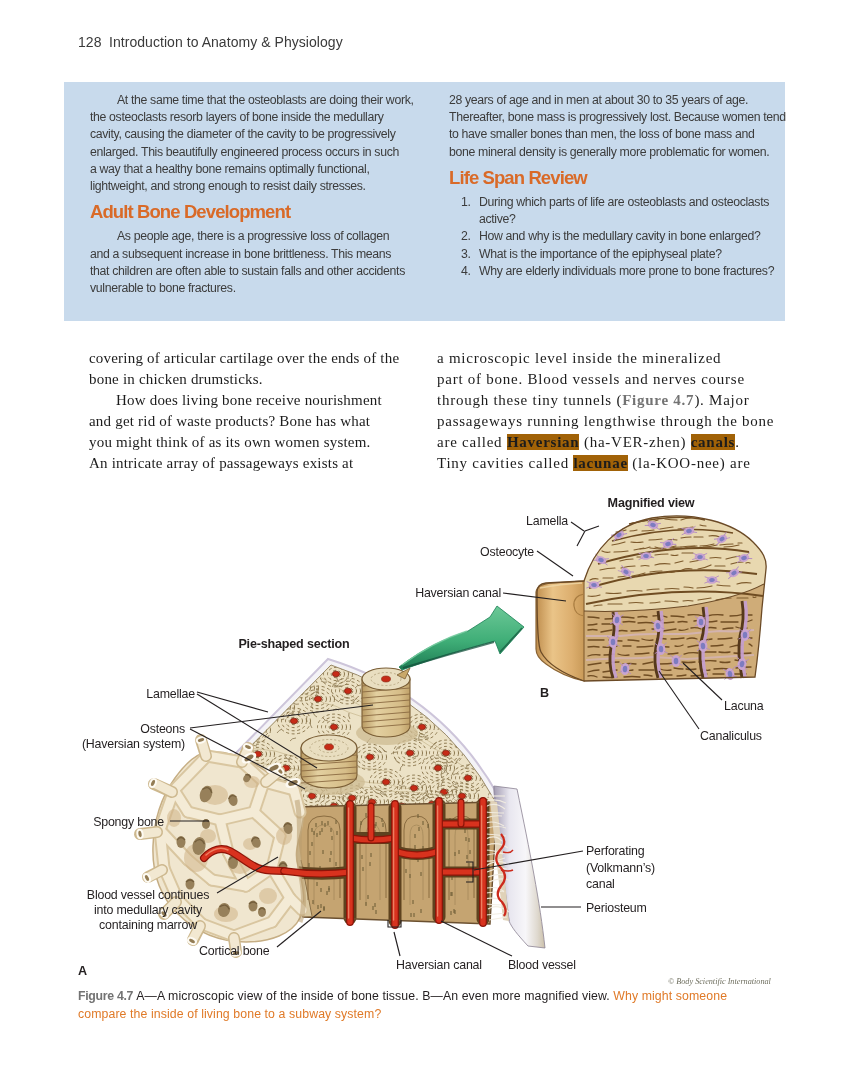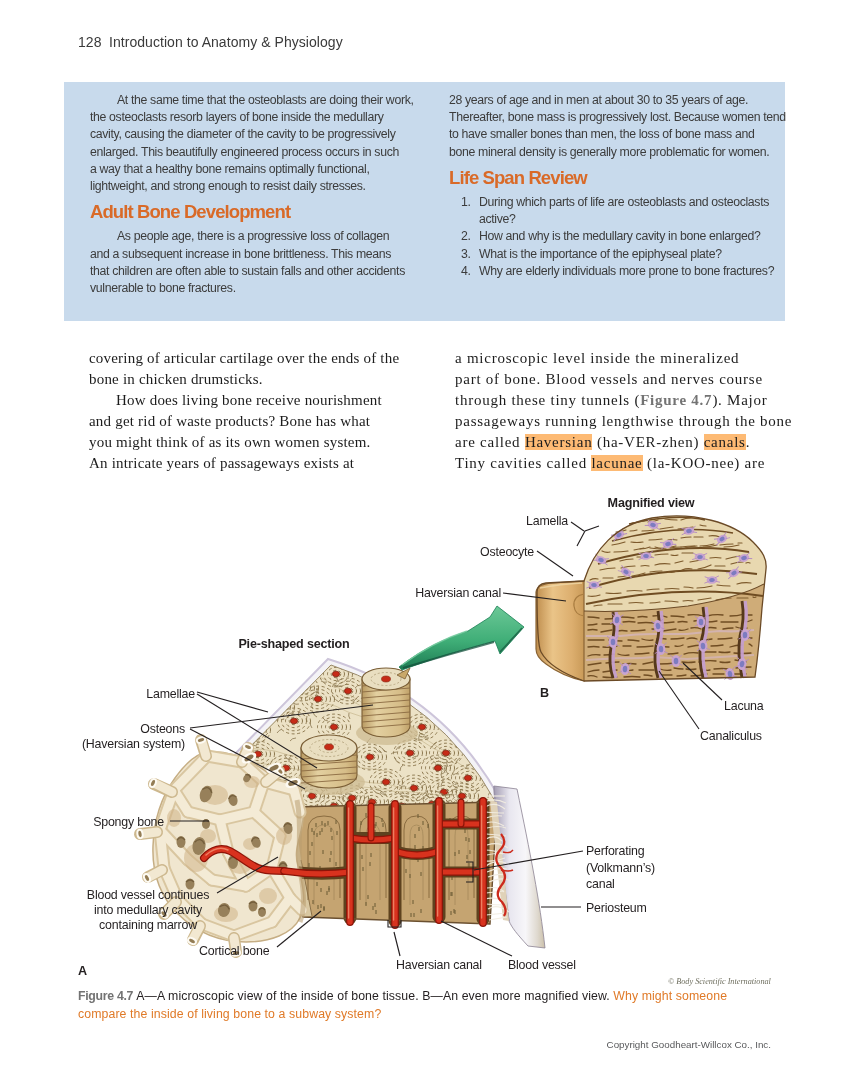--- a/index.html
+++ b/index.html
@@ -9,23 +9,23 @@
   #hdr{left:78px;top:34px;font-size:14px;color:#3a3a3a;letter-spacing:0.05px;}
   #bluebox{left:64px;top:82px;width:721px;height:239px;background:#c8daec;}
   .boxcol{font-size:12.3px;line-height:17.2px;color:#3c3c3c;letter-spacing:-0.35px;margin-left:12px;}
   #bcl{left:78px;top:92px;width:345px;}
   #bcr{left:437px;top:92px;width:352px;}
   .bhead{font-size:18.5px;font-weight:bold;color:#d96a28;letter-spacing:-0.9px;margin:8px 0 8px 0;}
   .ind{padding-left:27px;}
   .serifcol{font-family:"Liberation Serif",serif;font-size:15px;line-height:20.9px;
             color:#1c1c1c;letter-spacing:0.2px;}
   #scl{left:78px;top:348px;width:330px;margin-left:11px;}
-  #scr{left:455px;top:348px;width:360px;letter-spacing:0.75px;}
+  #scr{left:437px;top:348px;width:360px;letter-spacing:0.75px;}
   .grn{color:#737373;font-weight:bold;}
-  .hl{background:#fdba74;font-weight:normal;}
+  .hl{background:#a16207;font-weight:bold;}
   #cap{left:78px;top:988px;width:730px;font-size:12.3px;line-height:17.5px;color:#231f20;letter-spacing:0.1px;}
   .capq{color:#e07a28;}
   #foot{left:0;top:1039px;width:771px;text-align:right;font-size:9.8px;color:#58595b;}
 </style>
 </head>
 <body>
 <div id="page">
   <div class="abs" id="hdr">
       <span style="position:absolute;left:0;text-align:center;">128</span>
       <span style="position:absolute;left:31px;white-space:nowrap;">Introduction to Anatomy &amp; Physiology</span>
@@ -55,21 +55,21 @@
     <div style="padding-left:30px;"><span style="position:absolute;left:12px;">2.</span>How and why is the medullary cavity in bone enlarged?</div>
     <div style="padding-left:30px;"><span style="position:absolute;left:12px;">3.</span>What is the importance of the epiphyseal plate?</div>
     <div style="padding-left:30px;"><span style="position:absolute;left:12px;">4.</span>Why are elderly individuals more prone to bone fractures?</div>
   </div>
   <div class="abs serifcol" id="scl">
     <div>covering of articular cartilage over the ends of the</div>
     <div>bone in chicken drumsticks.</div>
     <div class="ind">How does living bone receive nourishment</div>
     <div>and get rid of waste products? Bone has what</div>
     <div>you might think of as its own women system.</div>
-    <div>An intricate years of passageways exists at</div>
+    <div>An intricate array of passageways exists at</div>
   </div>
   <div class="abs serifcol" id="scr">
     <div>a microscopic level inside the mineralized</div>
     <div>part of bone. Blood vessels and nerves course</div>
     <div>through these tiny tunnels (<span class="grn">Figure 4.7</span>). Major</div>
     <div>passageways running lengthwise through the bone</div>
     <div>are called <span class="hl">Haversian</span> (ha-VER-zhen) <span class="hl">canals</span>.</div>
     <div>Tiny cavities called <span class="hl">lacunae</span> (la-KOO-nee) are</div>
   </div>
 
@@ -1170,14 +1170,13 @@
 <text x="586" y="872" style="font-family:&quot;Liberation Sans&quot;,sans-serif;font-size:12.4px;fill:#231f20;letter-spacing:-0.2px" text-anchor="start">(Volkmann’s)</text>
 <text x="586" y="888" style="font-family:&quot;Liberation Sans&quot;,sans-serif;font-size:12.4px;fill:#231f20;letter-spacing:-0.2px" text-anchor="start">canal</text>
 <text x="586" y="912" style="font-family:&quot;Liberation Sans&quot;,sans-serif;font-size:12.4px;fill:#231f20;letter-spacing:-0.2px" text-anchor="start">Periosteum</text>
 <text x="668" y="984" style="font-family:&quot;Liberation Serif&quot;,serif;font-style:italic;font-size:8.2px;fill:#6e6e5e;">© Body Scientific International</text>
 </svg>
 
   <div class="abs" id="cap">
     <div><span class="grn" style="letter-spacing:-0.3px;">Figure 4.7&nbsp;</span>A—A microscopic view of the inside of bone tissue. B—An even more magnified view. <span class="capq">Why might someone</span></div>
     <div class="capq">compare the inside of living bone to a subway system?</div>
   </div>
-  <div class="abs" id="foot">Copyright Goodheart-Willcox Co., Inc.</div>
 </div>
 
 </body></html>

